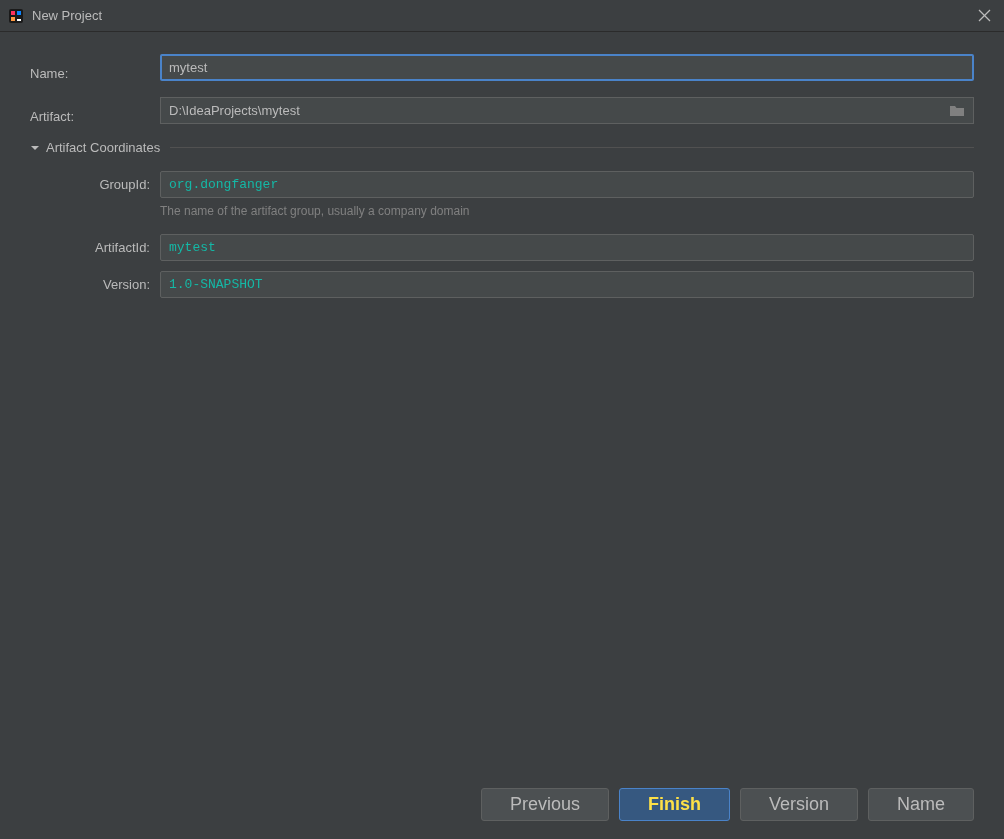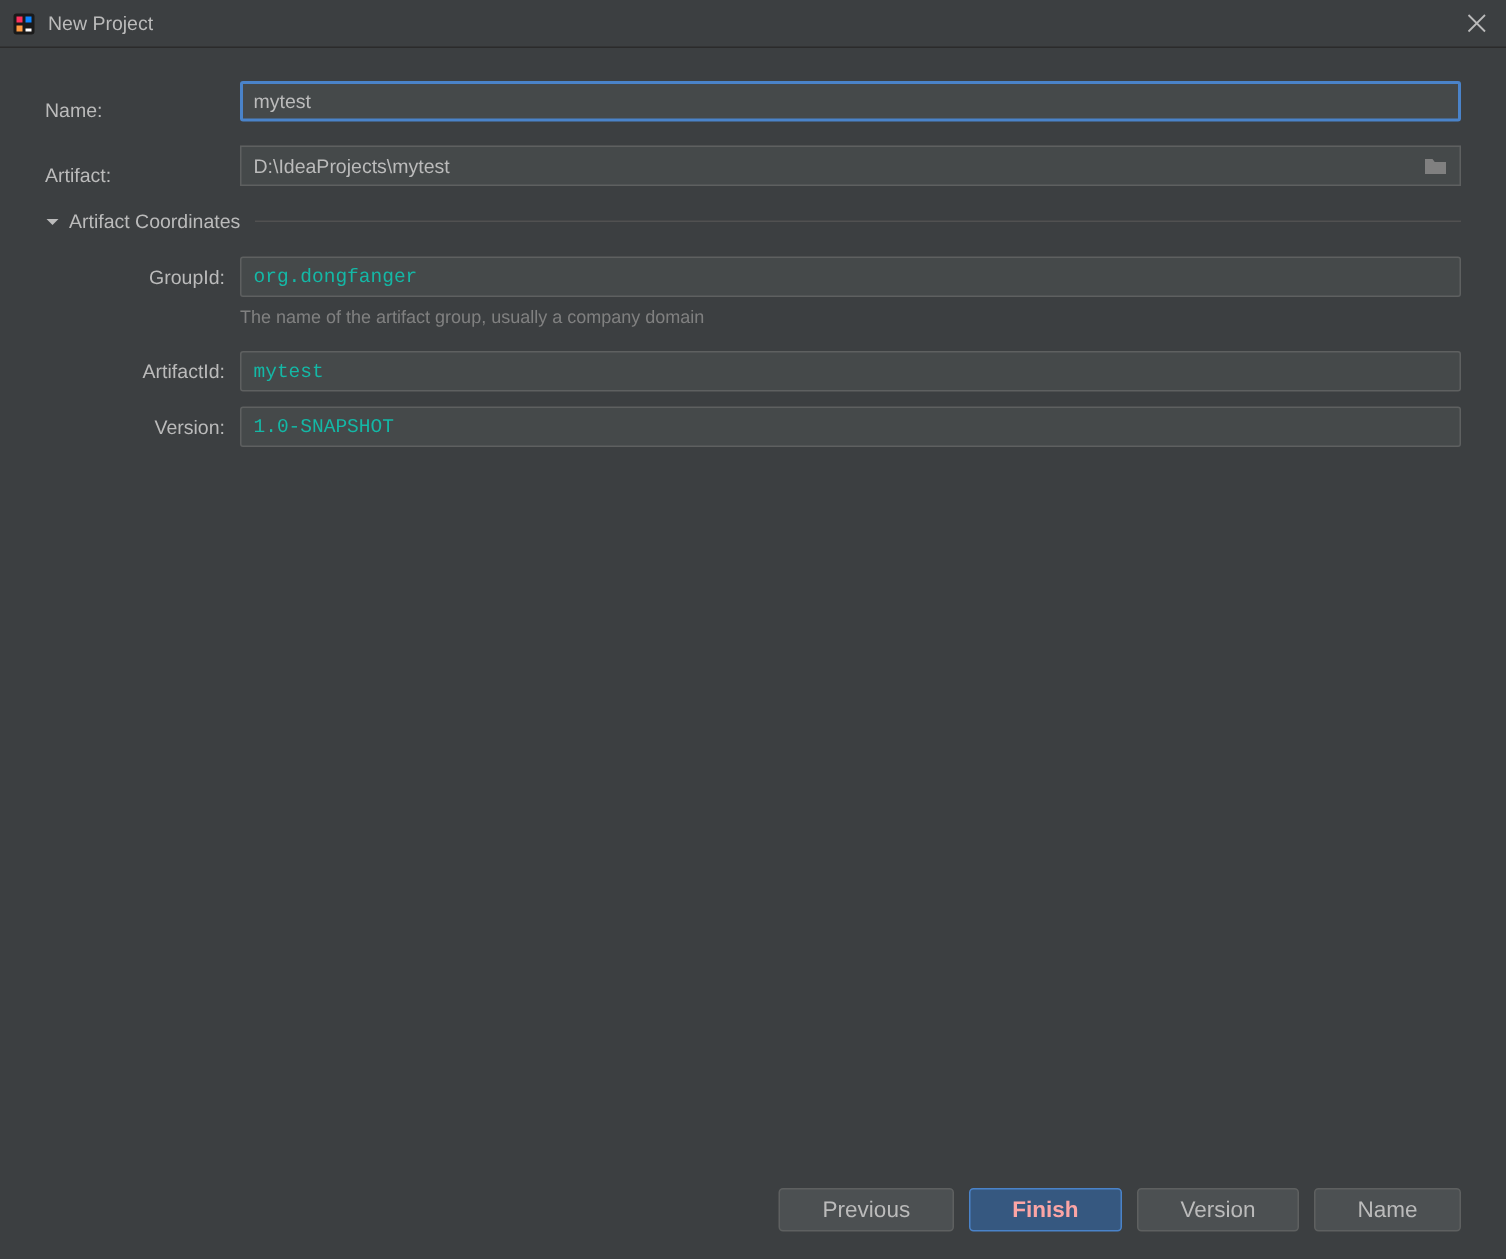--- a/index.html
+++ b/index.html
@@ -168,30 +168,30 @@
       justify-content: flex-end;
       padding: 14px 30px 18px 30px;
       gap: 10px;
     }
     .btn {
       min-width: 94px;
       padding: 5px 28px;
       background: #4c5052;
       border: 1px solid #5e6060;
       color: #bbbbbb;
-      font-size: 15px;
+      font-size: 18px;
       border-radius: 3px;
       cursor: pointer;
       text-align: center;
       font-family: inherit;
     }
     .btn-primary {
       background: #365880;
       border: 1px solid #4a83c9;
-      color: #fca5a5;
+      color: #fde047;
       font-weight: 600;
     }
   </style>
 </head>
 <body>
 
 <div class="titlebar">
   <span class="titlebar-icon">
     <svg width="16" height="16" viewBox="0 0 16 16">
       <rect x="1" y="1" width="14" height="14" rx="2" fill="#1a1a1a"></rect>

